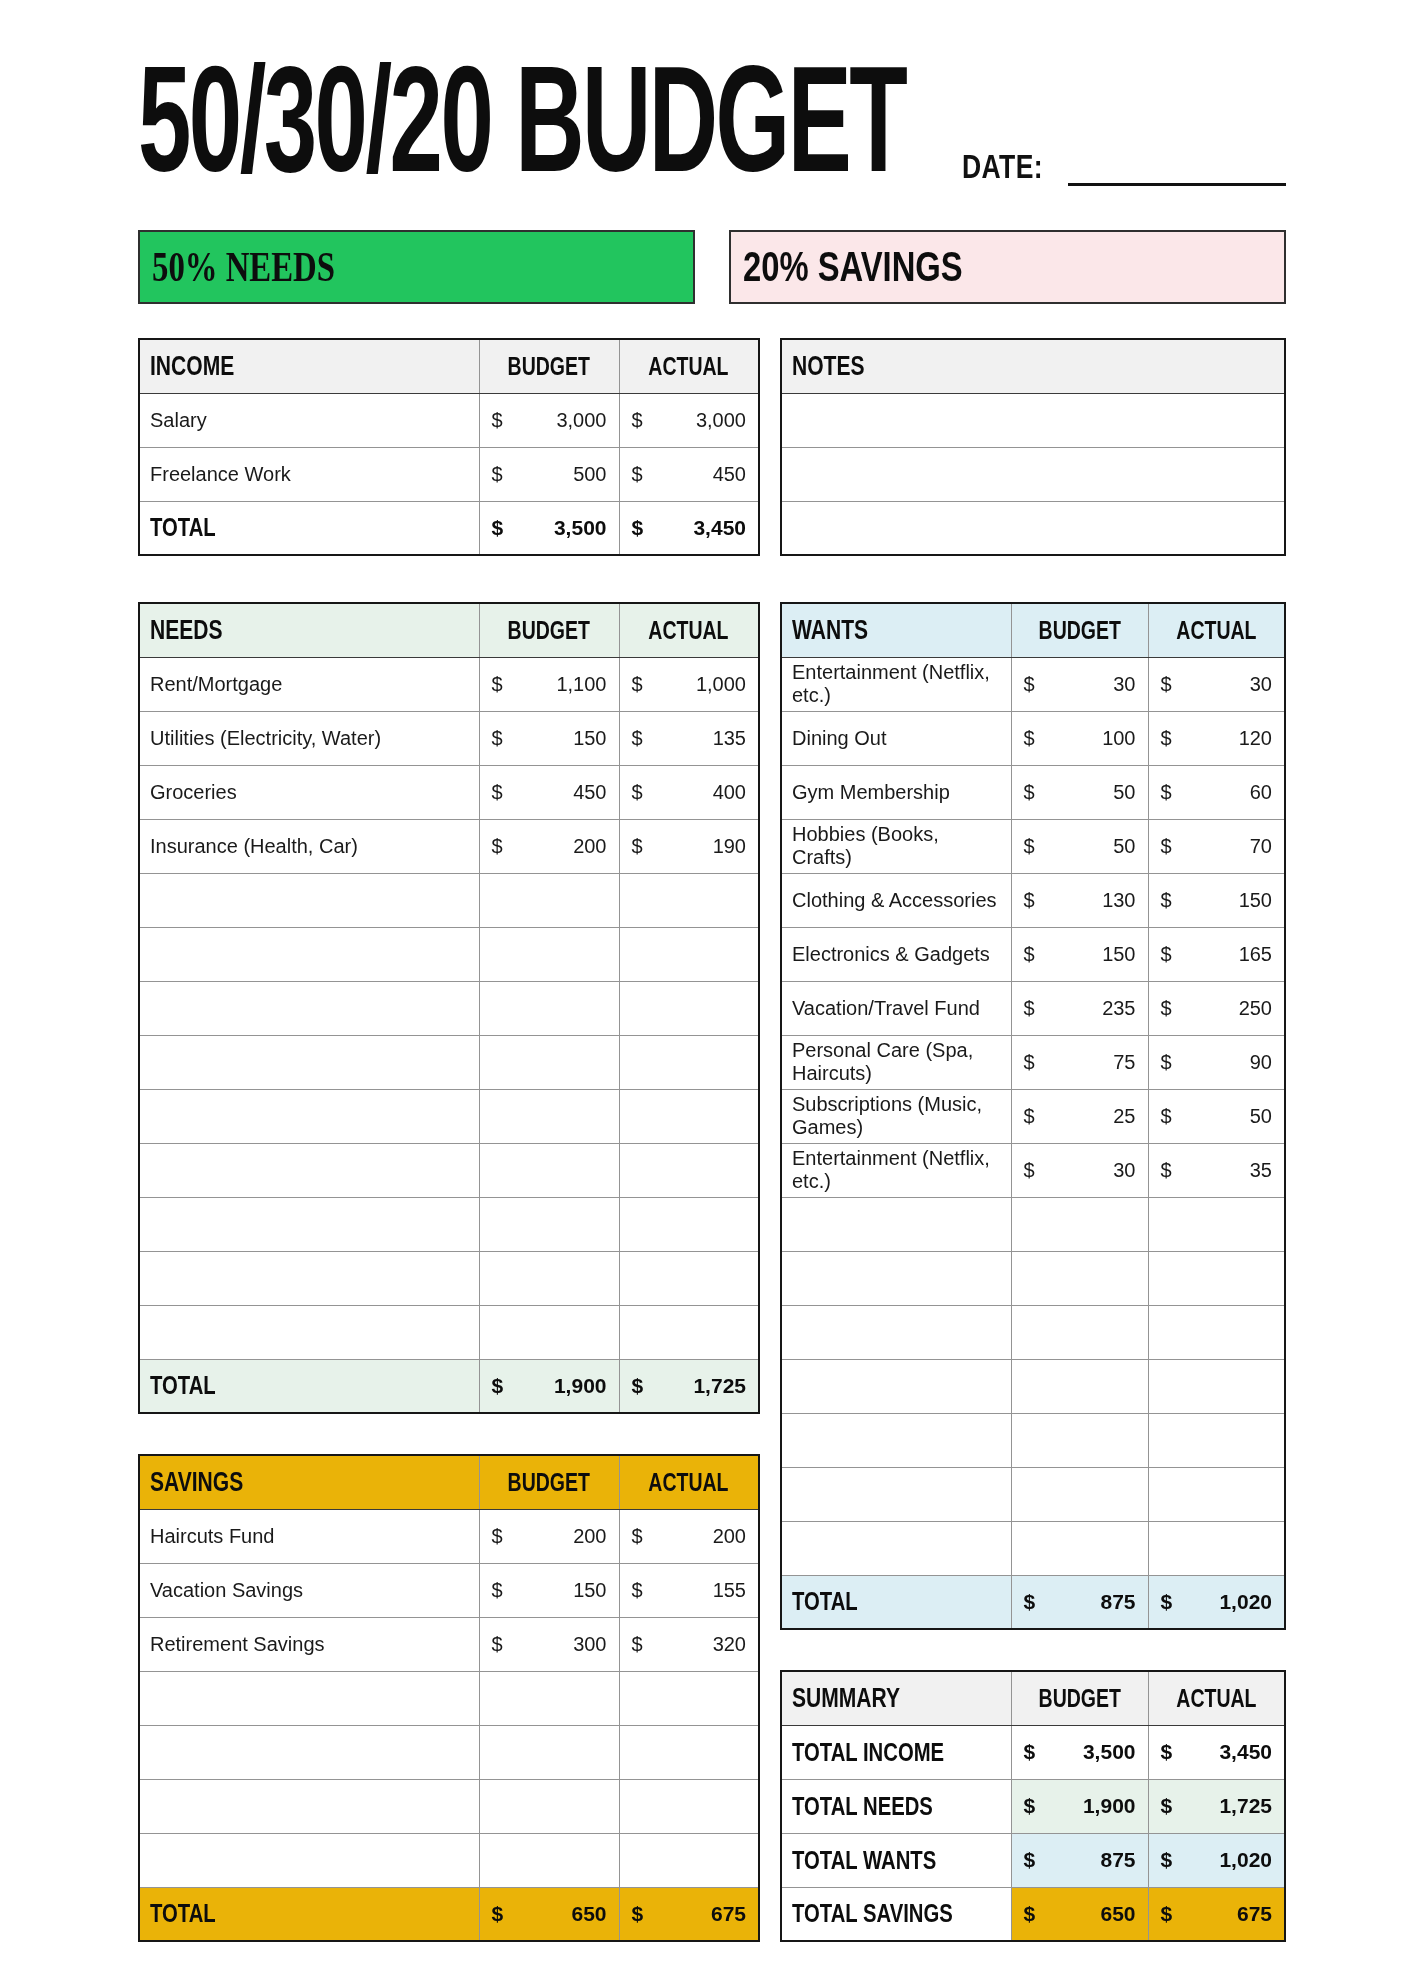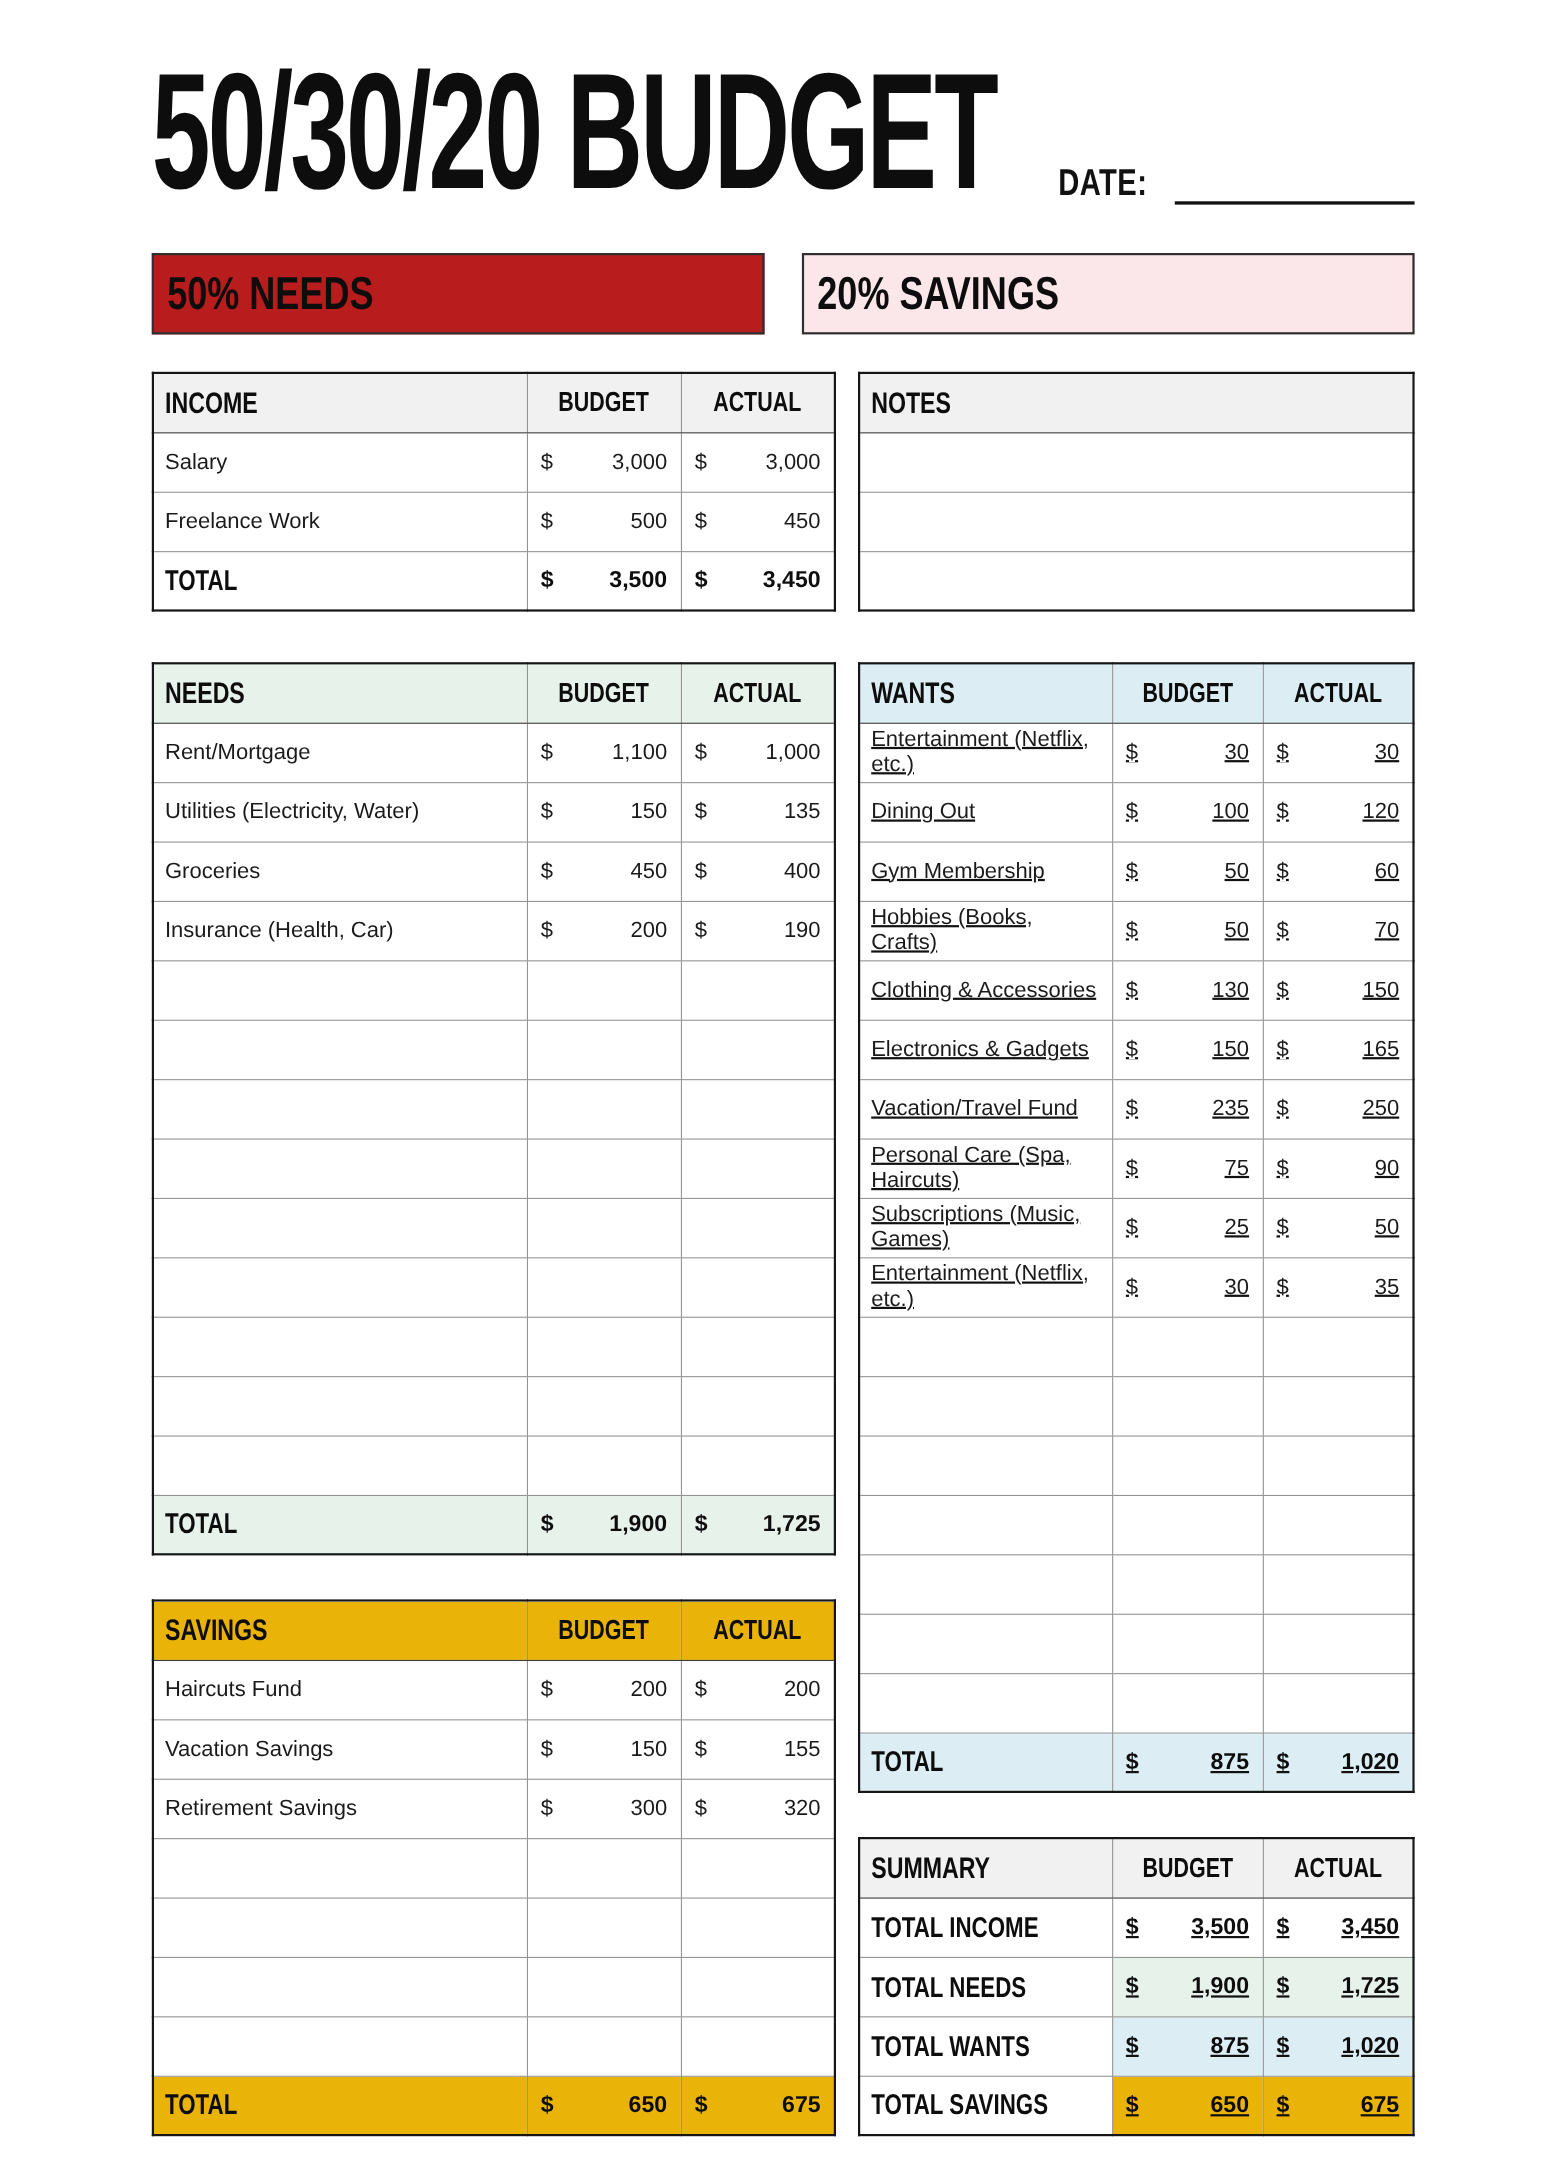--- a/index.html
+++ b/index.html
@@ -12,33 +12,33 @@
   .title-box { width: 800px; flex: 0 0 auto; overflow: visible; white-space: nowrap; }
   .title { display: inline-block; font-size: 150px; line-height: 1; font-weight: 700; letter-spacing: -4px; transform: scaleX(0.64); transform-origin: left bottom; color: #0d0d0d; white-space: nowrap; }
   .date-wrap { flex: 1; display: flex; align-items: flex-end; padding-bottom: 8px; margin-left: 24px; }
   .date-label { display: inline-block; font-size: 34px; font-weight: 700; transform: scaleX(0.78); transform-origin: left bottom; letter-spacing: 0.5px; }
   .date-line { flex: 1; height: 40px; border-bottom: 3px solid #111; margin-left: 2px; }
 
   
   .legend { display: flex; gap: 34px; margin-bottom: 34px; }
   .legend-box { flex: 1; height: 74px; border: 2px solid #2f2f2f; display: flex; align-items: center; padding: 0 12px; }
   .legend-box .cd { font-size: 42px; }
-  .lg-needs { background: #b91c1c; }
+  .lg-needs { background: #22c55e; font-family: Liberation Serif, serif; }
   .lg-wants { background: #dceef4; }
   .lg-savings { background: #fbe7e9; }
 
   
   .cd { display: inline-block; font-weight: 700; white-space: nowrap; transform: scaleX(0.78); color: #0d0d0d; }
   .cd.left { transform-origin: left center; }
   .cd.center { transform-origin: center center; }
 
   
   .columns { display: flex; gap: 20px; align-items: flex-start; }
   .col-left { width: 622px; flex: 0 0 auto; }
-  .col-right { flex: 1; min-width: 0; text-decoration: underline; }
+  .col-right { flex: 1; min-width: 0; }
 
   
   table.bt { width: 100%; border-collapse: collapse; border: 2px solid #161616; table-layout: fixed; background: #fff; }
   .mb-sm { margin-bottom: 46px; }
   .mb-md { margin-bottom: 40px; padding-left: 24px; }
   .bt th, .bt td { border: 1px solid #949494; height: 54px; padding: 0 10px; vertical-align: middle; overflow: hidden; }
   .bt thead th { border-bottom: 1px solid #3a3a3a; }
   col.c-money { width: 140px; }
   col.c-money-r { width: 137px; }
   .th-label { text-align: left; }

